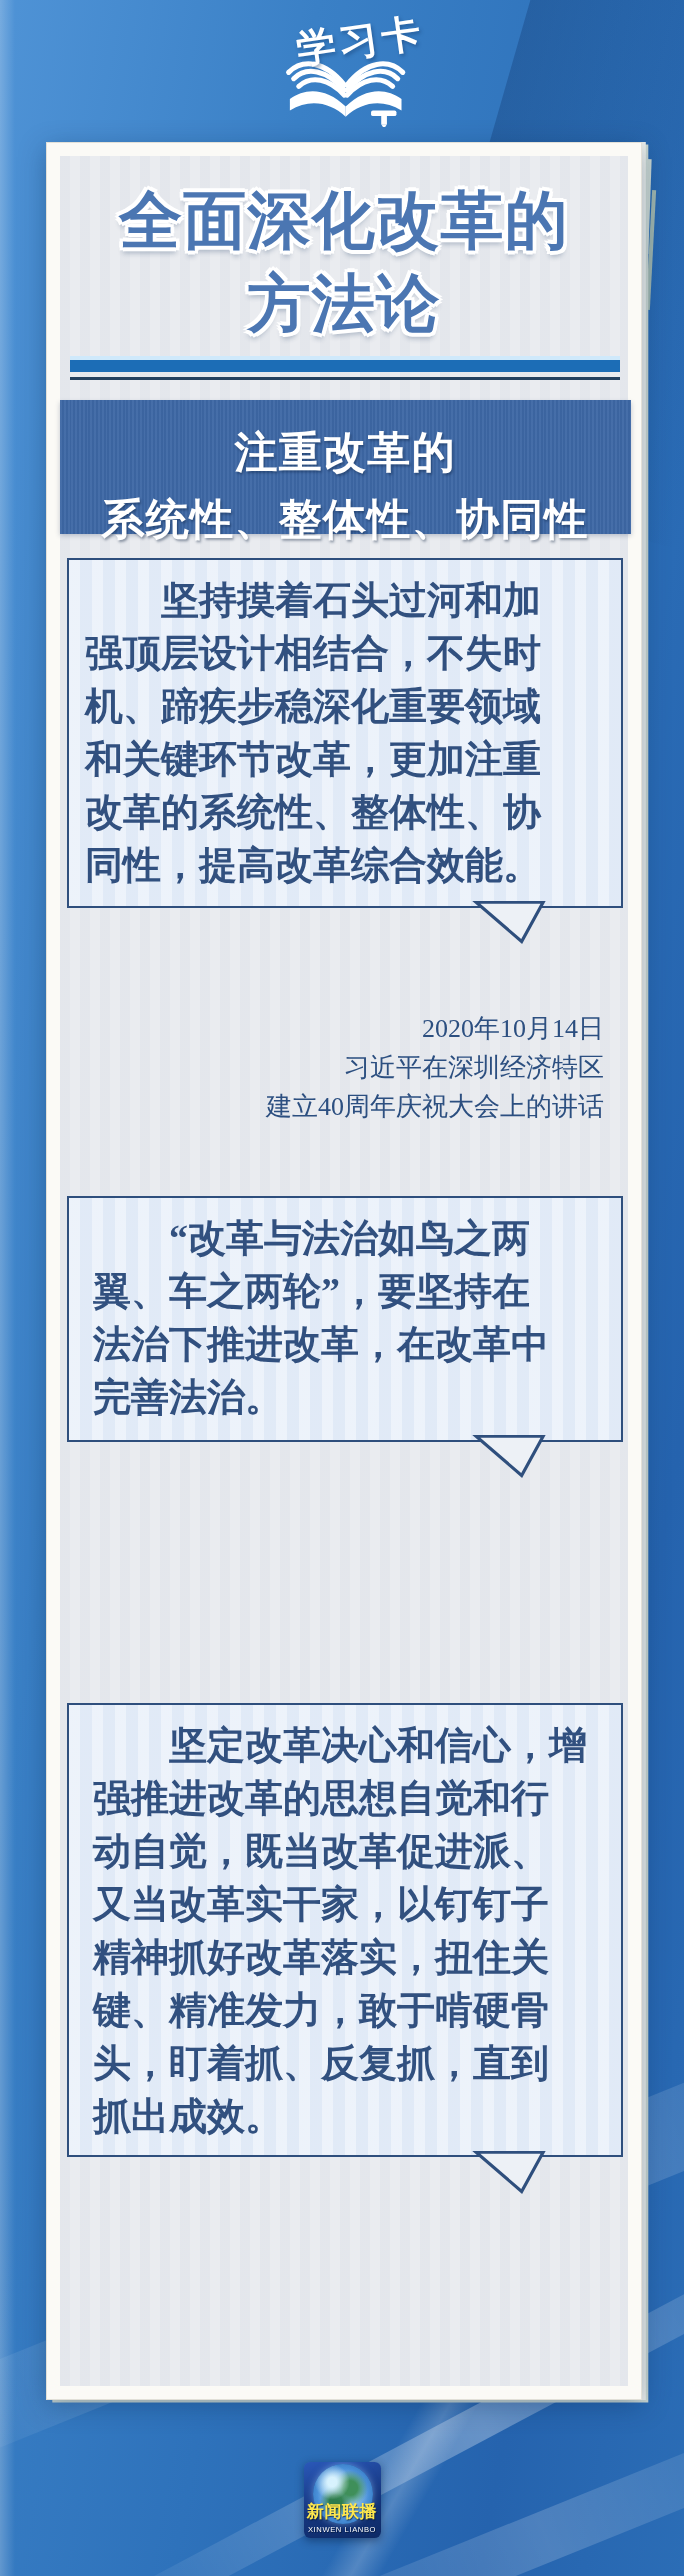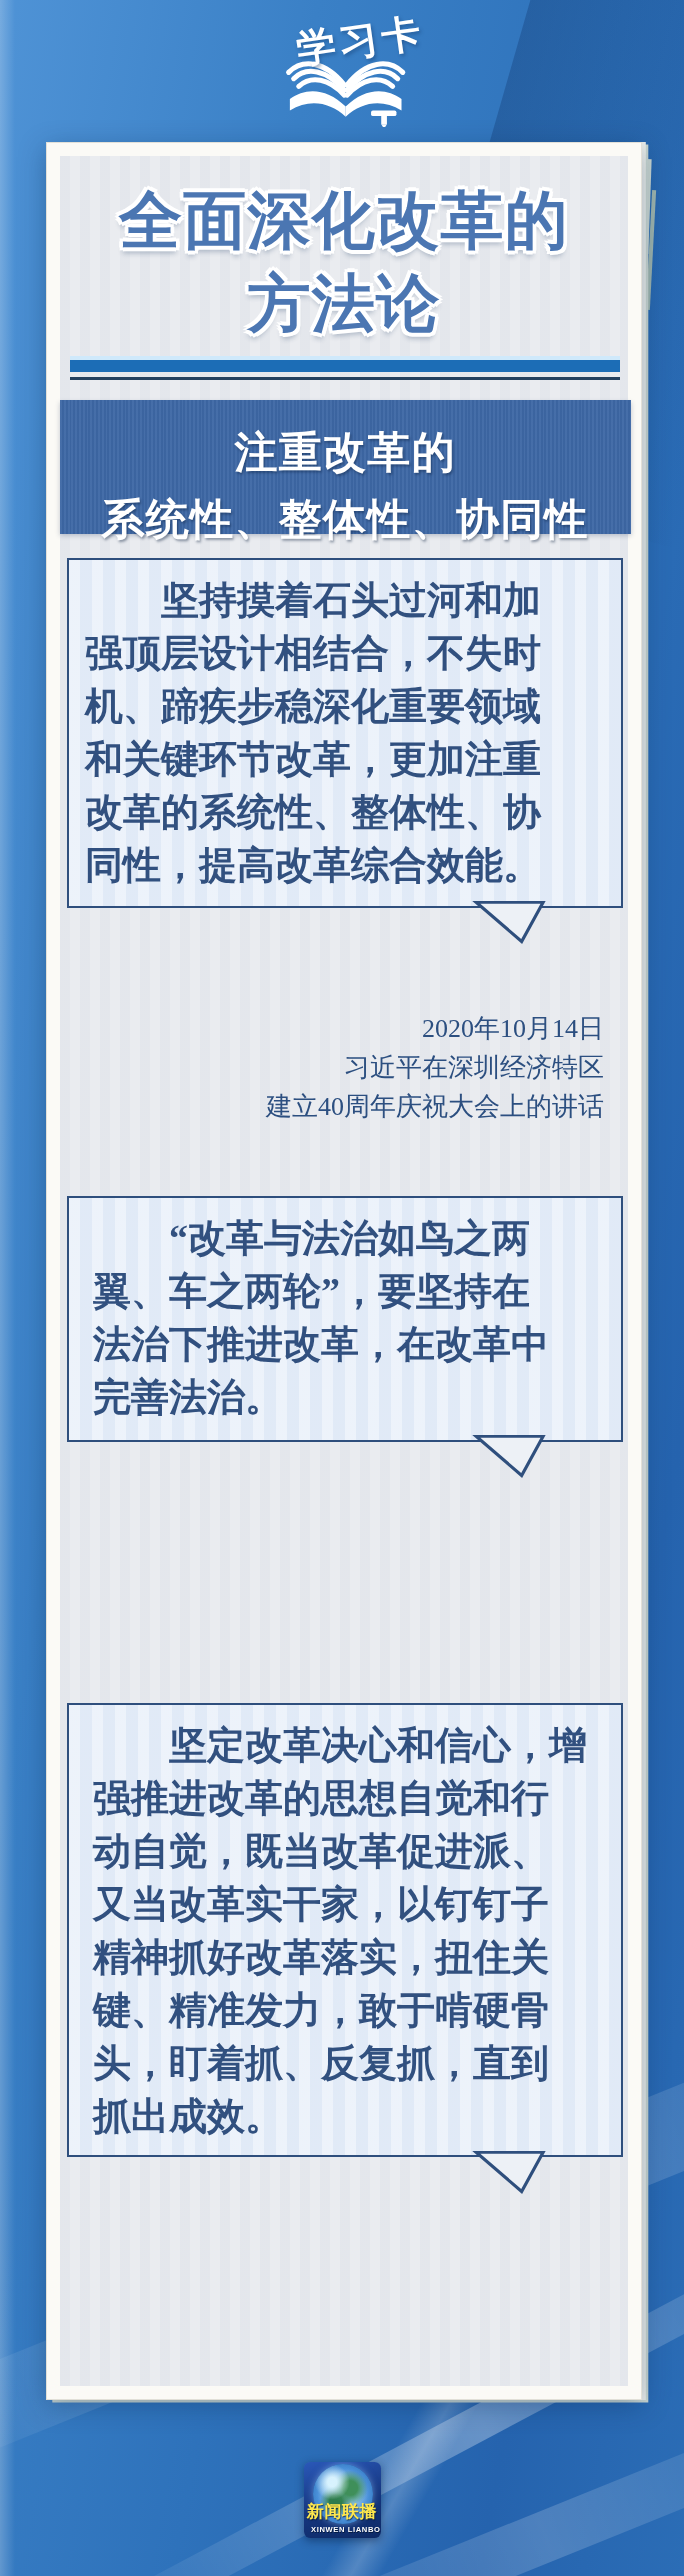--- a/index.html
+++ b/index.html
@@ -118,22 +118,22 @@
     background:
       radial-gradient(circle at 32% 30%, rgba(220,245,255,.95) 0 8%, rgba(220,245,255,0) 30%),
       radial-gradient(circle at 62% 40%, #3f8f5a 0 14%, rgba(63,143,90,0) 34%),
       radial-gradient(circle at 38% 62%, #2f7d4e 0 12%, rgba(47,125,78,0) 30%),
       radial-gradient(circle at 50% 50%, #8fc4ee 0 35%, #4a90d9 60%, #1b5fa8 100%);
     box-shadow:0 0 7.6px rgba(160,210,255,.5);
   }
   .tv-cn { position:absolute; left:0; bottom:15px; width:100%; text-align:center;
     font-size:17px; font-weight:bold; color:#ffe84d; letter-spacing:0.6px;
     text-shadow:0.6px 1.3px 1.3px rgba(0,20,50,.8); font-family:"Liberation Sans", sans-serif; }
-  .tv-en { position:absolute; left:0; bottom:3.8px; width:100%; text-align:right;
-    font-size:7.6px; font-weight:bold; color:#ffffff; letter-spacing:0.6px;
+  .tv-en { position:absolute; left:0; bottom:3.8px; width:100%; text-align:center;
+    font-size:7.6px; font-weight:normal; color:#ffffff; letter-spacing:0.6px;
     text-shadow:0.6px 0.6px 0.6px rgba(0,20,50,.8); }
 </style>
 </head>
 <body>
 
 <div class="canvas">
 
   <div class="streak s-left"></div>
   <div class="streak s-topright"></div>
   <div class="streak s-d1"></div>

